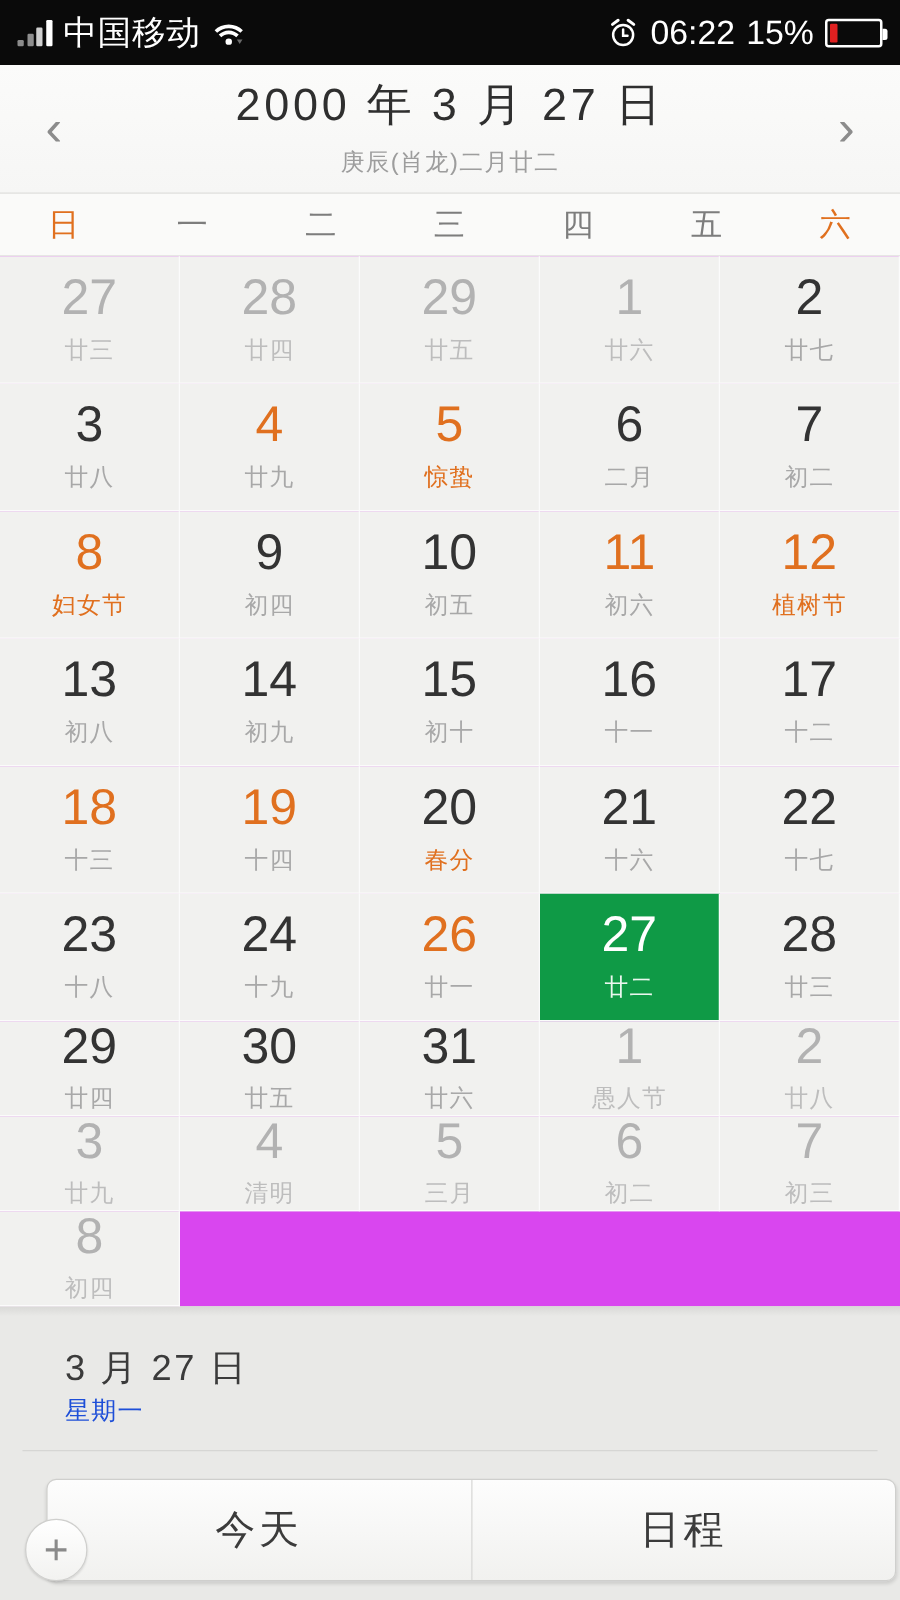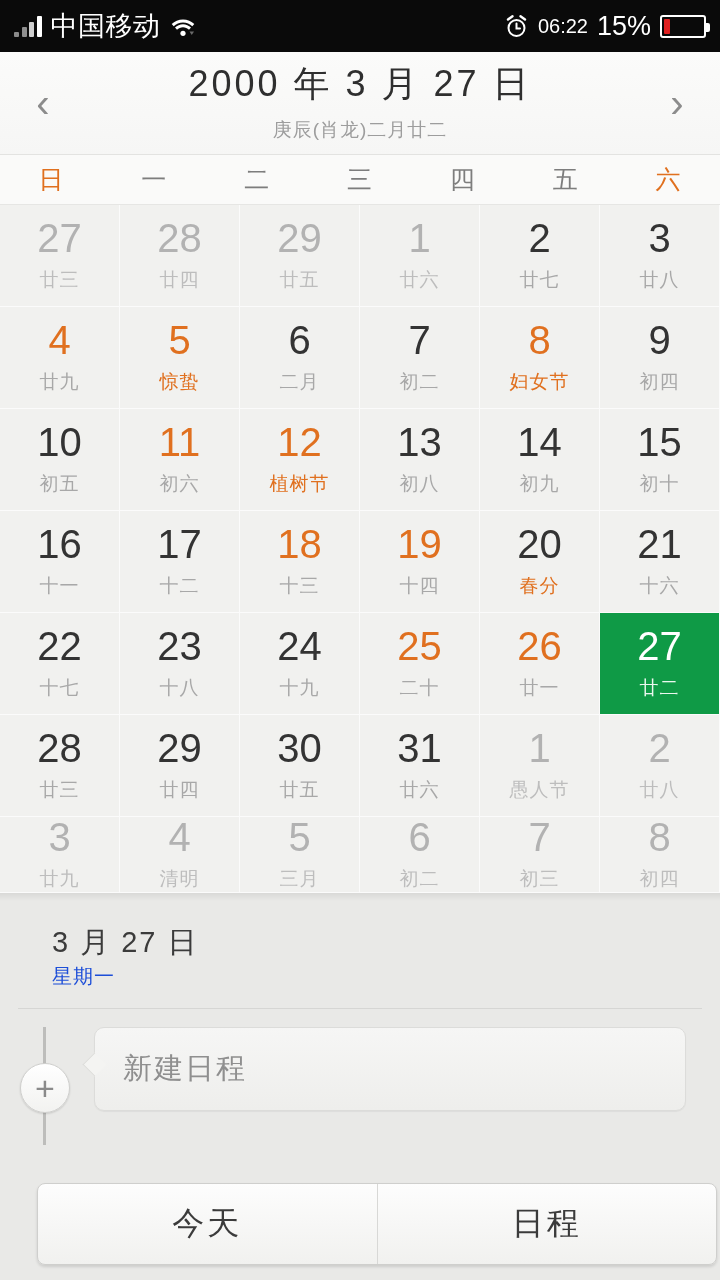--- a/index.html
+++ b/index.html
@@ -13,21 +13,21 @@
 
   
   .statusbar{
     height:52px; width:720px; background:#0a0a0a; color:#fff;
     display:flex; align-items:center; justify-content:space-between;
     padding:0 14px;
   }
   .sb-left{ display:flex; align-items:center; gap:9px; }
   .sb-right{ display:flex; align-items:center; gap:9px; }
   .carrier{ font-size:27px; letter-spacing:.5px; }
-  .clock-time{ font-size:20px; letter-spacing:0px; }
+  .clock-time{ font-size:27px; letter-spacing:0px; }
   .batt-pct{ font-size:27px; }
 
   .signal{ display:flex; align-items:flex-end; gap:2.5px; height:22px; }
   .signal i{ display:block; width:5px; background:#fff; border-radius:1px; }
   .signal i:nth-child(1){ height:5px;  background:#8b8b8b; }
   .signal i:nth-child(2){ height:10px; background:#8e8e8e; }
   .signal i:nth-child(3){ height:15px; background:#cfcfcf; }
   .signal i:nth-child(4){ height:21px; background:#fff; }
 
   .wifi{ position:relative; width:26px; height:22px; }
@@ -64,23 +64,23 @@
     background:#fafaf9; border-bottom:1px solid #e6e6e4;
   }
   .weekdays div{
     display:flex; align-items:center; justify-content:center;
     font-size:25px; color:#7d7d7d; letter-spacing:1px;
   }
   .weekdays div.wk-end{ color:#e0701f; }
 
   
   .grid{
-    display:grid; grid-template-columns:repeat(6,1fr);
+    display:grid; grid-template-columns:repeat(5,1fr);
     grid-template-rows:repeat(6,102px);
-    background:#b91c1c;
+    background:#d946ef;
   }
   .cell{
     position:relative;
     background:#f1f1ef;
     border-right:1px solid #fbfbfb;
     border-bottom:1px solid #fbfbfb;
     display:flex; flex-direction:column; align-items:center; justify-content:center;
   }
   .cell .d{ font-size:40px; line-height:1; color:#333333; font-weight:400; }
   .cell .l{ font-size:19px; margin-top:9px; color:#a8a8a8; letter-spacing:1px; }
@@ -309,24 +309,20 @@
     </div>
     <div class="cell">
       <span class="d">23</span>
       <span class="l">十八</span>
     </div>
     <div class="cell">
       <span class="d">24</span>
       <span class="l">十九</span>
     </div>
     <div class="cell hl">
-      <span class="d">25</span>
-      <span class="l">二十</span>
-    </div>
-    <div class="cell hl">
       <span class="d">26</span>
       <span class="l">廿一</span>
     </div>
     <div class="cell sel">
       <span class="d">27</span>
       <span class="l">廿二</span>
     </div>
     <div class="cell">
       <span class="d">28</span>
       <span class="l">廿三</span>

